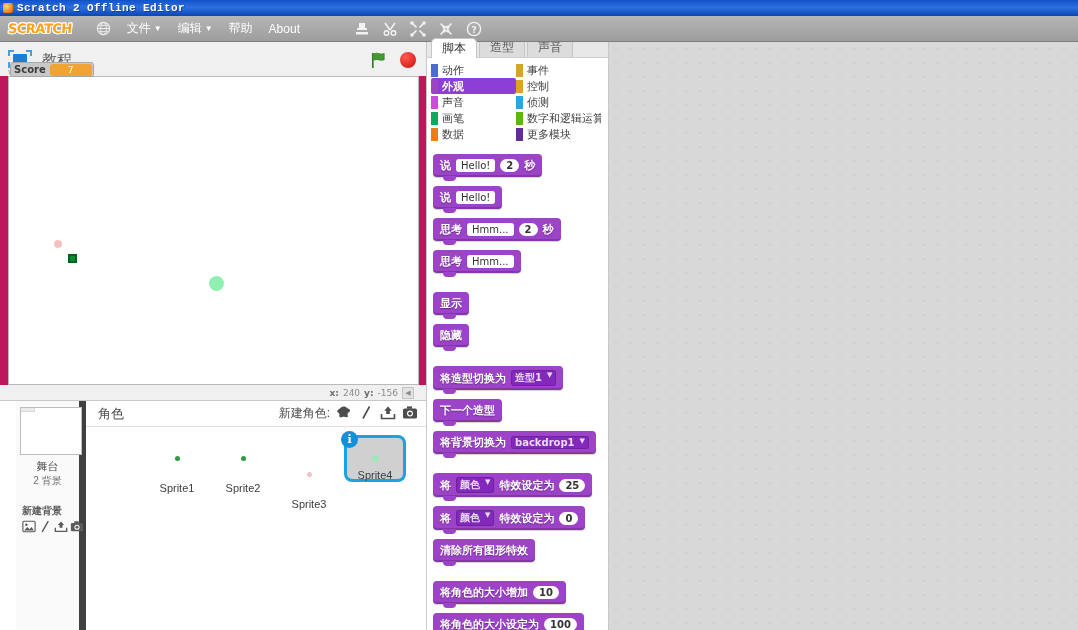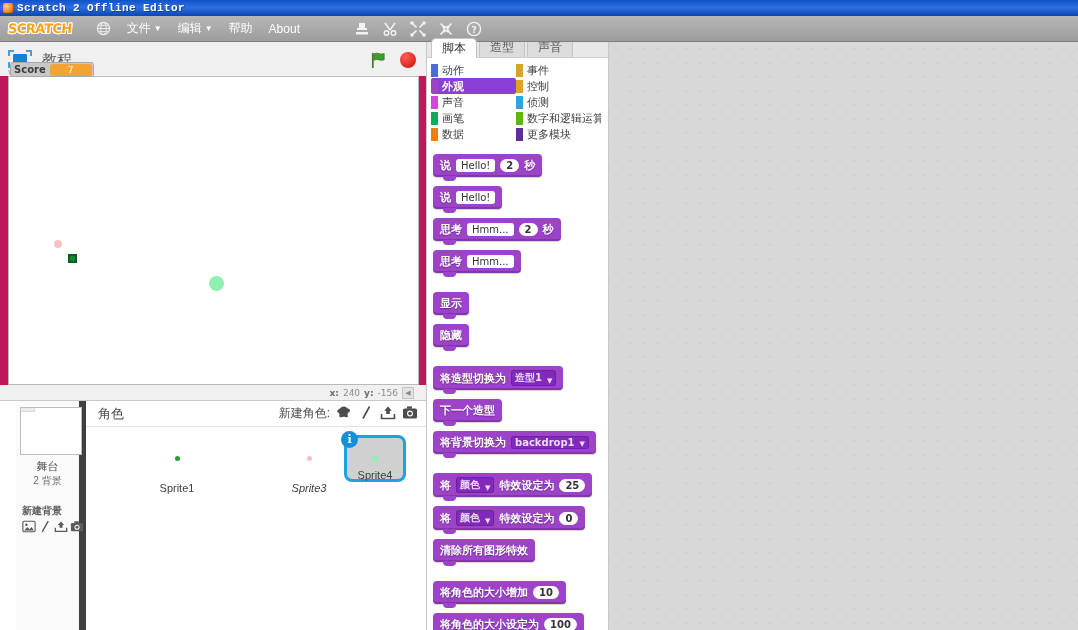--- a/index.html
+++ b/index.html
@@ -163,21 +163,21 @@
          text-shadow:0 1px 1px #00000055; white-space:nowrap; }
   .blk::after { content:""; position:absolute; left:10px; bottom:-4px;
                 width:13px; height:5px; background:inherit; border-radius:0 0 4px 4px; }
   .ival { background:#fff; color:#333; border-radius:9px; padding:1px 6px;
           font-size:10px; font-weight:bold; text-shadow:none;
           font-family:"DejaVu Sans", sans-serif; min-width:12px; text-align:center; }
   .itext { background:#fff; color:#333; border-radius:3px; padding:1px 5px;
            font-size:10px; font-weight:normal; text-shadow:none;
            font-family:"DejaVu Sans", sans-serif; }
   .idrop { background:#8228bb; color:#eadcf5; border-radius:3px; padding:1px 4px;
-           font-size:10px; display:inline-flex; align-items:flex-end; gap:5px;
+           font-size:10px; display:inline-flex; align-items:flex-start; gap:5px;
            box-shadow:inset 0 0 0 1px #00000024; text-shadow:none; }
   .idrop .dc { font-size:7px; }
   .blk-gap { height:10px; }
 
   
   #script-col { flex:1; position:relative; overflow:hidden;
     background-color:#d8d8d8;
     background-image:radial-gradient(circle, #cfcfcf 1px, transparent 1px);
     background-size:14px 14px; }
 </style>
@@ -372,21 +372,27 @@
             </span>
           </span>
         </div>
         <div id="sprite-list">
             <div class="sprite-cell" style="left: 60px; top: 8px;">
               <div class="sprite-thumb-box">
                 <div class="sprite-dot" style="width: 5px; height: 5px; background: rgb(46, 155, 63);"></div>
               </div>
               <div class="sprite-name">Sprite1</div>
             </div>
-            <div class="sprite-cell" style="left: 192px; top: 8px; font-style: italic;">
+            <div class="sprite-cell" style="left: 126px; top: 8px;">
+              <div class="sprite-thumb-box">
+                <div class="sprite-dot" style="width: 5px; height: 5px; background: rgb(46, 155, 63);"></div>
+              </div>
+              <div class="sprite-name">Sprite2</div>
+            </div>
+            <div class="sprite-cell" style="left: 192px; top: 24px;">
               <div class="sprite-thumb-box">
                 <div class="sprite-dot" style="width: 5px; height: 5px; background: rgb(243, 195, 195);"></div>
               </div>
               <div class="sprite-name">Sprite3</div>
             </div>
             <div class="sprite-cell selected" style="left: 258px; top: 8px;">
               <div class="sprite-thumb-box">
                 <div class="sprite-dot" style="width: 7px; height: 7px; background: rgb(159, 232, 185);"></div>
                 <div class="info-badge">i</div>
               </div>

